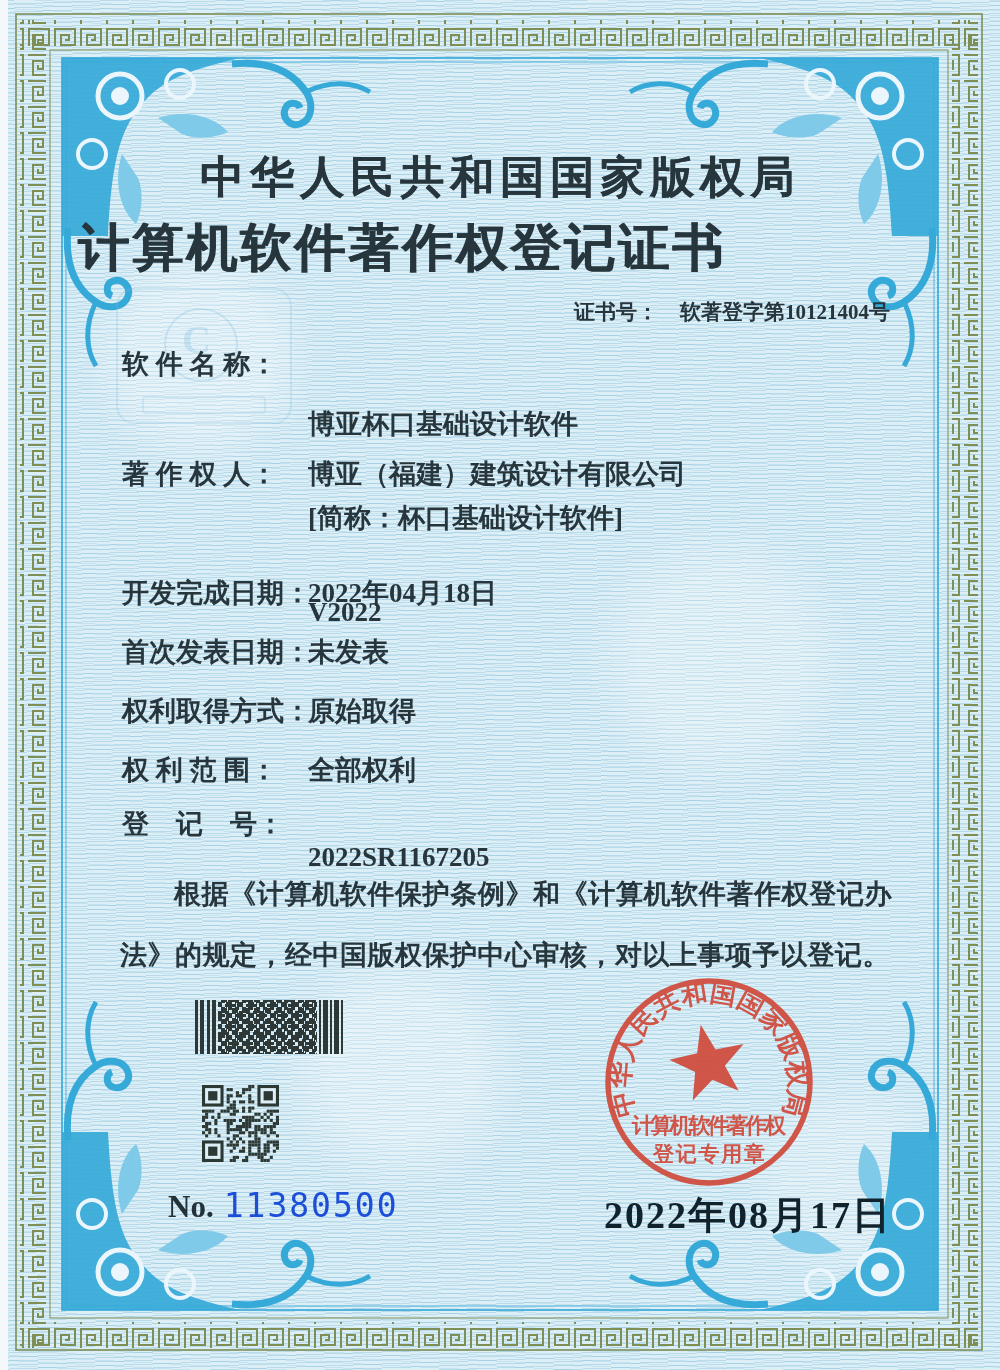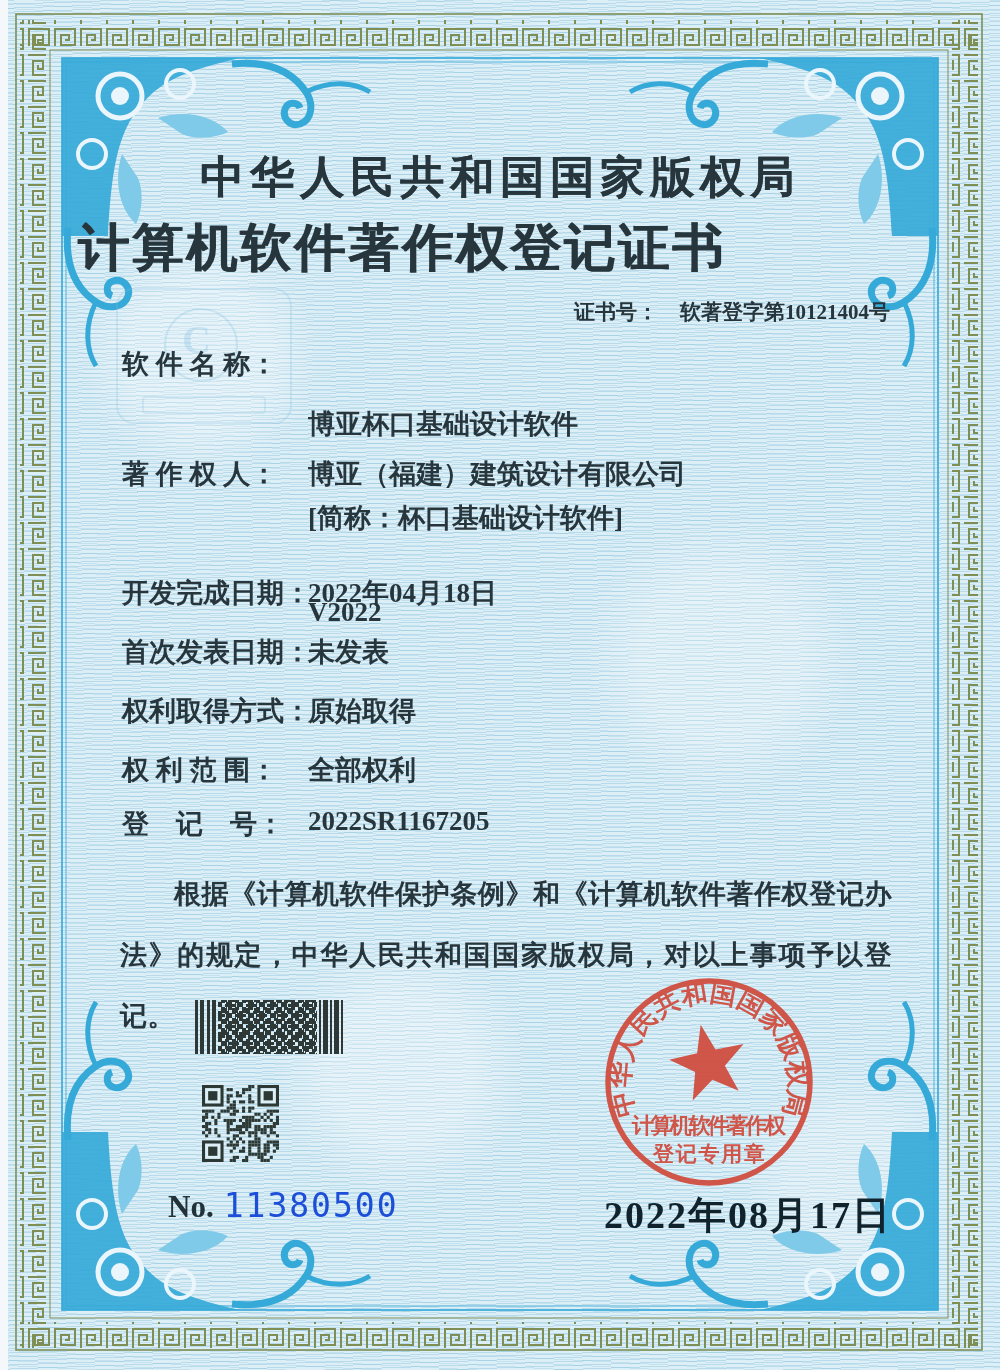--- a/index.html
+++ b/index.html
@@ -125,23 +125,23 @@
 <div class="abs cjk row-label" style="top:634px">首次发表日期：</div>
 <div class="abs cjk row-value" style="top:634px">未发表</div>
 
 <div class="abs cjk row-label" style="top:693px">权利取得方式：</div>
 <div class="abs cjk row-value" style="top:693px">原始取得</div>
 
 <div class="abs cjk row-label" style="top:752px">权 利 范 围：</div>
 <div class="abs cjk row-value" style="top:752px">全部权利</div>
 
 <div class="abs cjk row-label" style="top:806px">登　记　号：</div>
-<div class="abs cjk row-value" style="top:806px">2022SR1167205</div>
-
-<div class="abs cjk statement">根据《计算机软件保护条例》和《计算机软件著作权登记办法》的规定，中华人民共和国国家版权局，对以上事项予以登记。</div>
+<div class="abs cjk row-value" style="top:842px">2022SR1167205</div>
+
+<div class="abs cjk statement">根据《计算机软件保护条例》和《计算机软件著作权登记办法》的规定，经中国版权保护中心审核，对以上事项予以登记。</div>
 
 <div class="abs barcode">
   <div class="b-side"></div>
   <div class="b-mid"></div>
   <div class="b-side right"></div>
 </div>
 
 <svg class="abs qr" width="77" height="77" viewBox="0 0 25 25" id="qr-svg">
     <rect x="15" y="0" width="1" height="1" fill="#2c3834"></rect>
     <rect x="16" y="0" width="1" height="1" fill="#2c3834"></rect>

